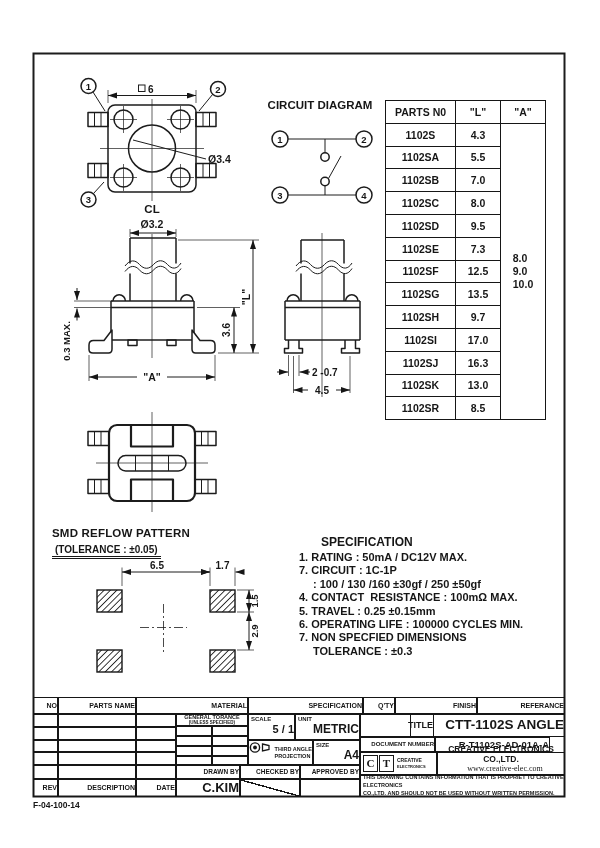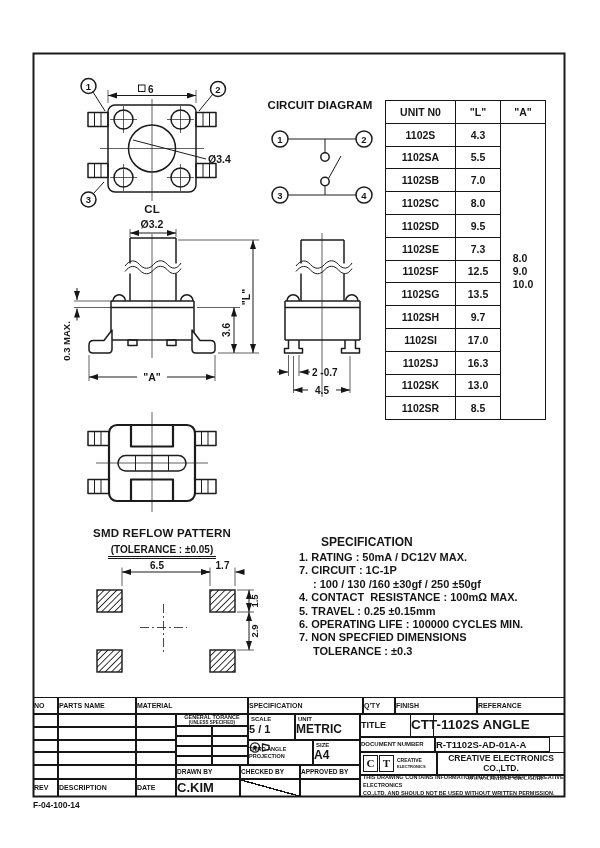--- a/index.html
+++ b/index.html
@@ -7,34 +7,34 @@
          font-family:"Liberation Sans",sans-serif;color:#161616;}
   svg{position:absolute;left:0;top:0;}
   svg .ln{stroke:#1c1c1c;stroke-width:1.5;fill:none;stroke-linejoin:round;}
   svg .lnf{stroke:#1c1c1c;stroke-width:1.5;fill:#fff;stroke-linejoin:round;}
   svg .thick{stroke:#1c1c1c;stroke-width:2.2;fill:none;stroke-linejoin:round;}
   svg .thin{stroke:#1c1c1c;stroke-width:0.7;fill:none;}
   svg .thin2{stroke:#1c1c1c;stroke-width:1;fill:none;}
   svg .dd{stroke:#1c1c1c;stroke-width:0.8;fill:none;stroke-dasharray:9 3 2 3;}
   svg text{font-family:"Liberation Sans",sans-serif;font-weight:bold;fill:#161616;}
   .cell{position:absolute;box-sizing:border-box;border:1px solid #161616;
-        display:flex;align-items:center;justify-content:flex-start;text-align:center;line-height:1.05;}
+        display:flex;align-items:center;justify-content:flex-end;text-align:center;line-height:1.05;}
   .lbl{position:absolute;top:1px;left:2px;font-size:6px;font-weight:bold;text-align:left;}
   
   #modeltable{position:absolute;left:385px;top:100px;}
   #modeltable table{border-collapse:collapse;table-layout:fixed;width:160px;}
   #modeltable td,#modeltable th{border:1.6px solid #161616;font-size:10.5px;font-weight:bold;
         text-align:center;padding:0;height:21.8px;overflow:hidden;}
   
   #spec{position:absolute;left:299px;top:535px;width:270px;font-size:11px;font-weight:bold;}
   #spec .t{font-size:12px;padding-left:22px;margin-bottom:2px;}
   #spec .li{line-height:13.4px;white-space:pre;}
   #spec .ind{padding-left:14px;}
   
-  #smdtitle{position:absolute;left:52px;top:527px;width:220px;text-align:center;font-weight:bold;}
+  #smdtitle{position:absolute;left:52px;top:527px;width:220px;text-align:left;font-weight:bold;}
   #smdtitle .a{font-size:11.5px;letter-spacing:.2px;}
   #smdtitle .b{display:inline-block;font-size:10px;border-bottom:3px double #161616;padding:0 3px 1px;}
   
   #tblock{position:absolute;left:33px;top:697px;width:532px;height:100px;font-weight:bold;}
   .h7{font-size:7px;}
   .diag{background-image:linear-gradient(to top right,transparent calc(50% - .7px),#161616 calc(50% - .7px),#161616 calc(50% + .7px),transparent calc(50% + .7px));}
   #formno{position:absolute;left:33px;top:800px;font-size:8.5px;font-weight:bold;}
   .logobox{border:1.6px solid #161616;width:13px;height:15px;display:flex;align-items:center;justify-content:center;
            font-family:"Liberation Serif",serif;font-size:11px;font-weight:bold;margin-right:1px;}
   .serif{font-family:"Liberation Serif",serif;margin-left:8px;}
@@ -296,21 +296,21 @@
 
 <div id="modeltable">
   <table>
     <colgroup>
           <col style="width:70px">
           <col style="width:45px">
           <col style="width:45px">
         </colgroup>
     <tbody>
           <tr>
-      <td style="height:21px">UNIT N0</td>
+      <td style="height:21px">PARTS N0</td>
       <td>"L"</td>
       <td>"A"</td>
     </tr>
     <tr>
       <td>1102S</td>
       <td>4.3</td>
       <td rowspan="13">
         <span style="display:inline-block;text-align:left;line-height:13px;">
           <span>8.0</span><br>
           <span>9.0</span><br>

